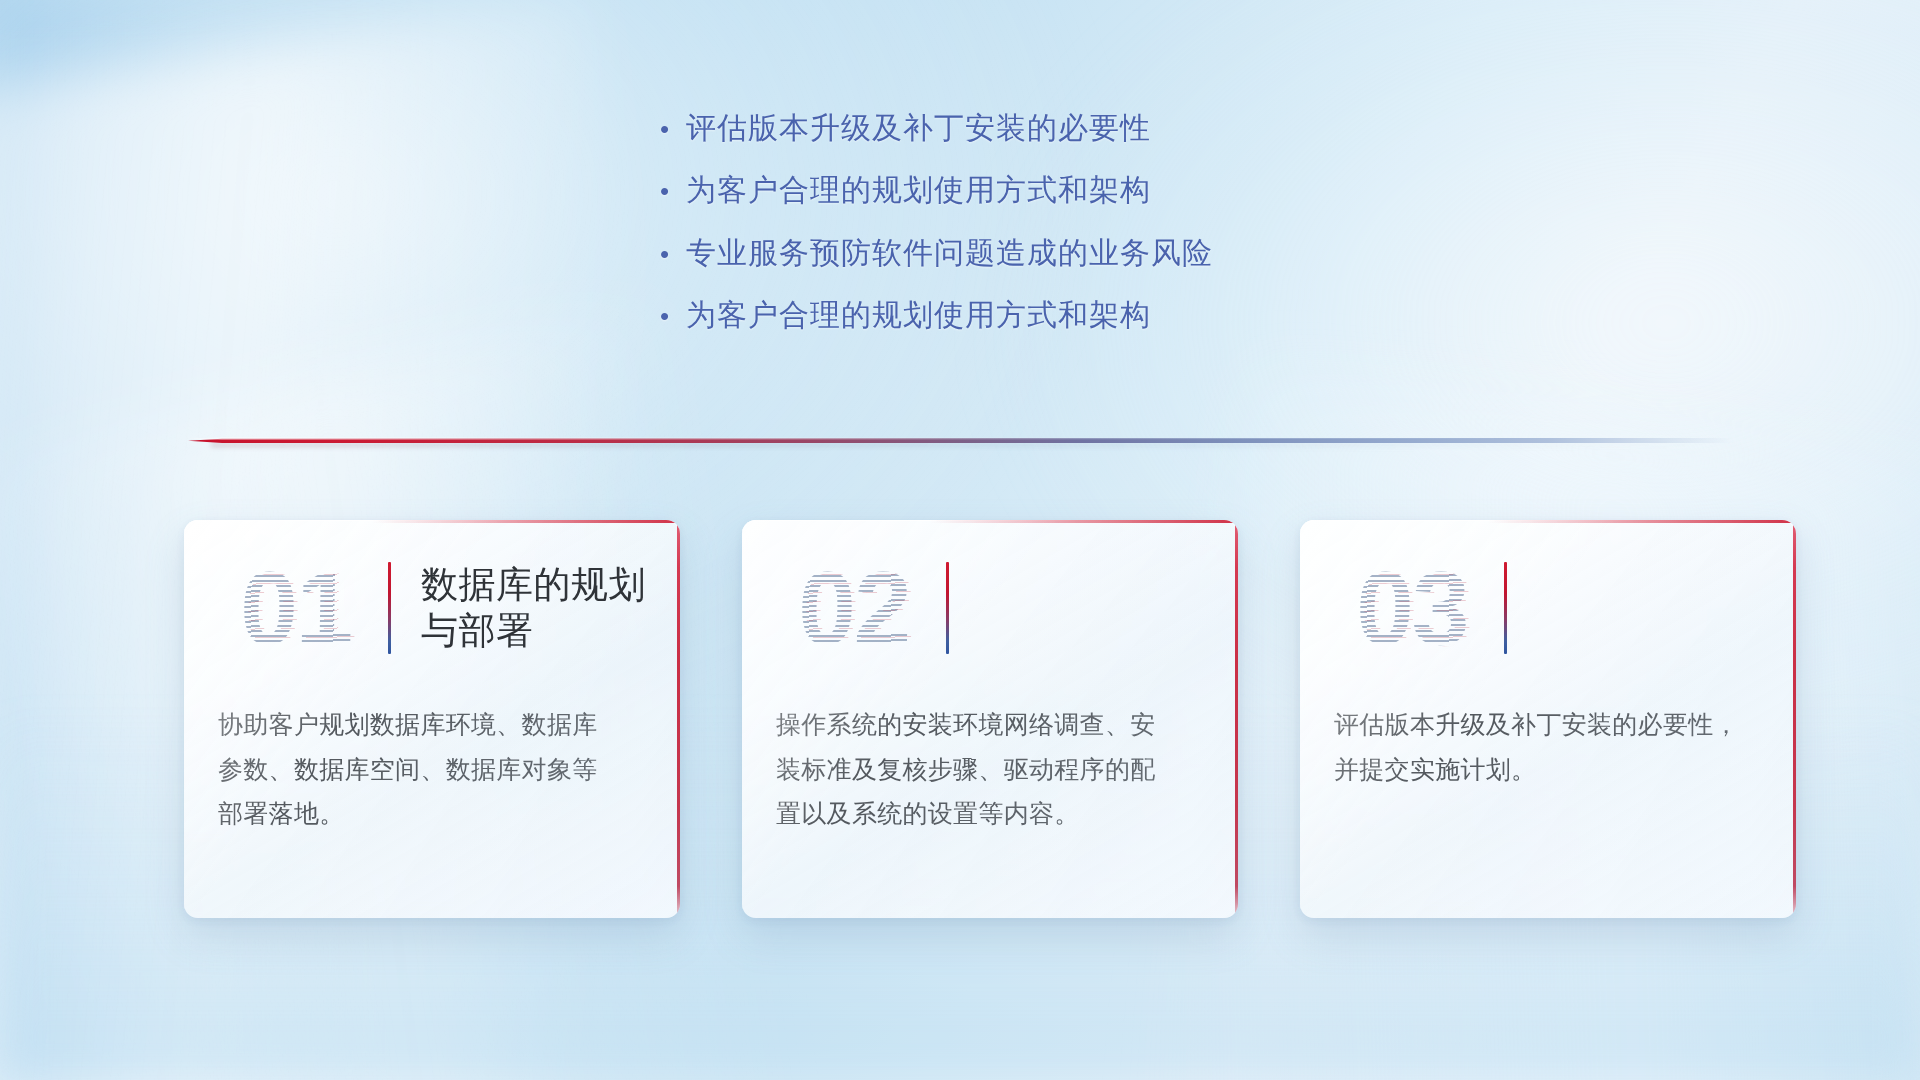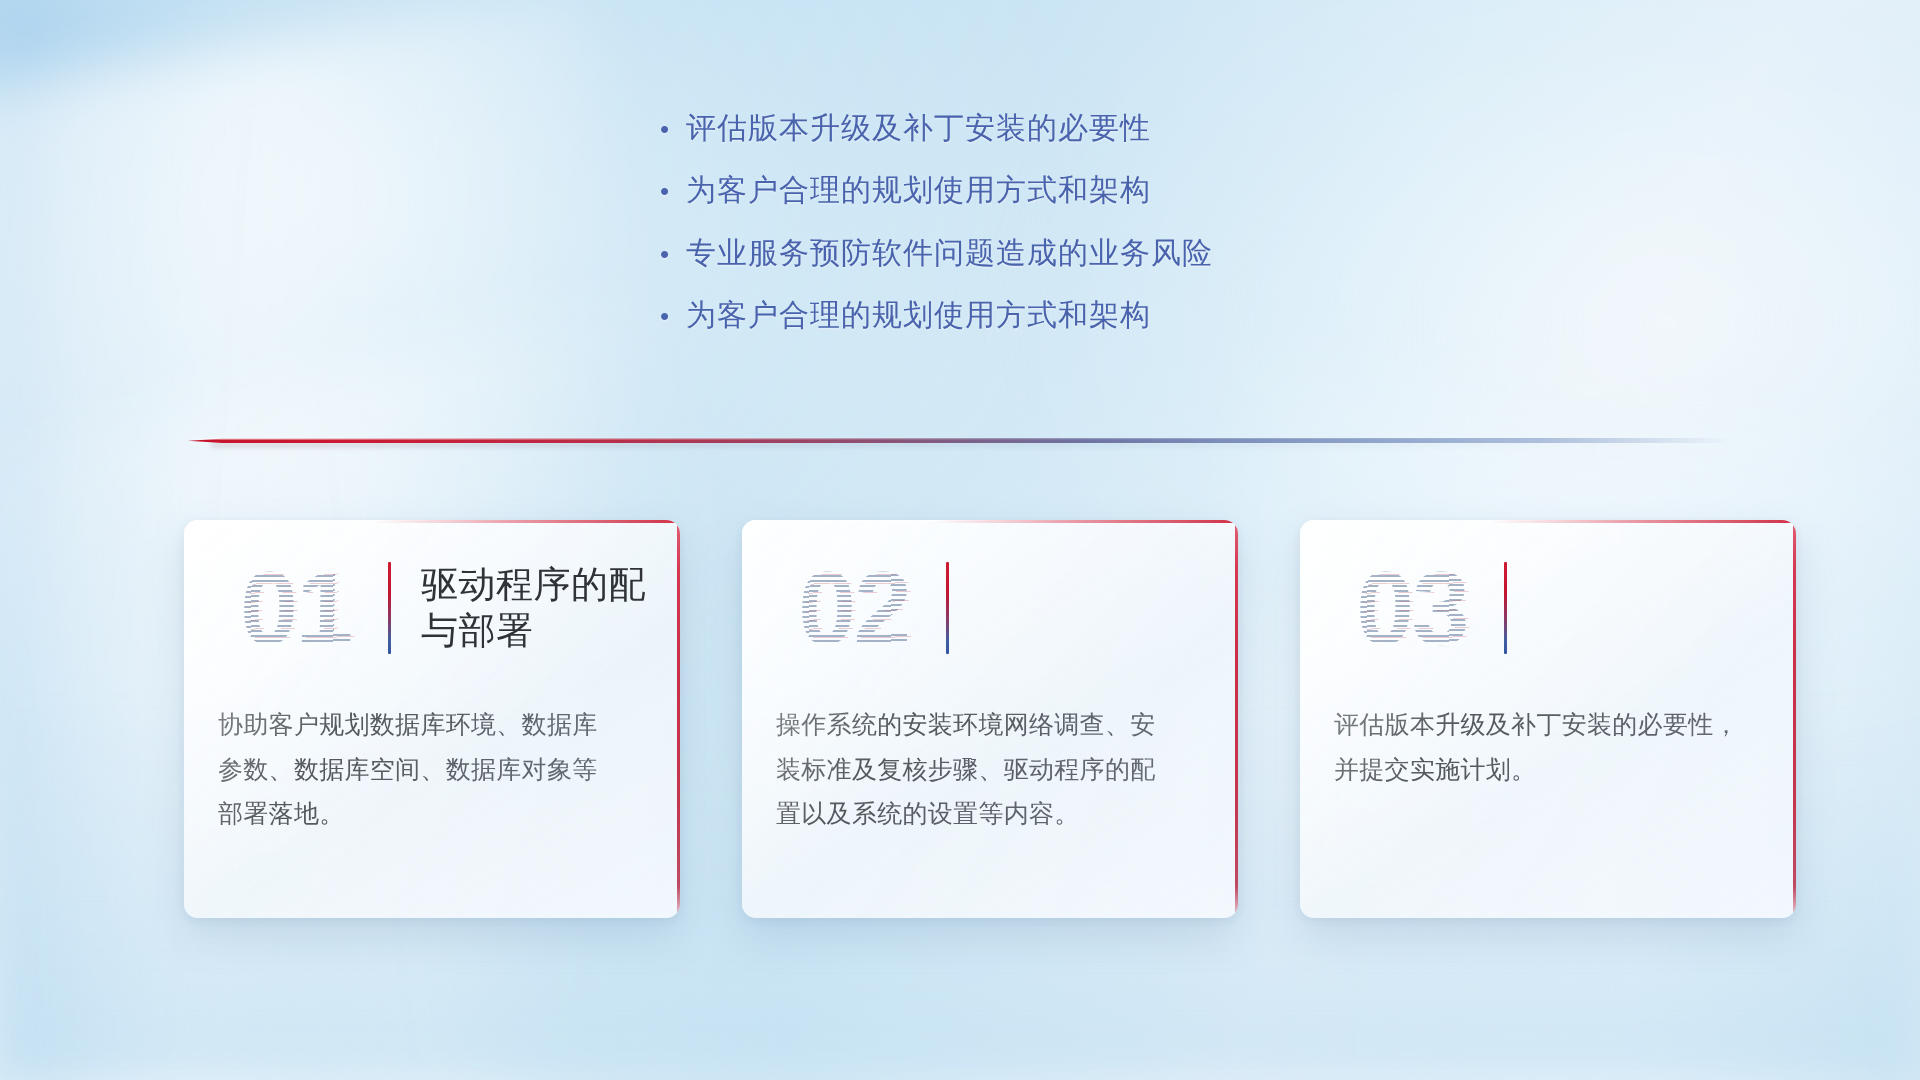--- a/index.html
+++ b/index.html
@@ -256,21 +256,21 @@
 
 <div class="cards">
 
   <div class="card">
     <div class="card-accent"></div>
     <div class="card-accent-top"></div>
     <div class="card-glass"></div>
     <div class="card-head">
       <div class="num" data-num="01">01</div>
       <div class="vbar"></div>
-      <div class="card-title">驱动程序的配
+      <div class="card-title">数据库的规划
 与部署</div>
     </div>
     <div class="card-body">协助客户规划数据库环境、数据库
 参数、数据库空间、数据库对象等
 部署落地。</div>
   </div>
 
   <div class="card">
     <div class="card-accent"></div>
     <div class="card-accent-top"></div>

